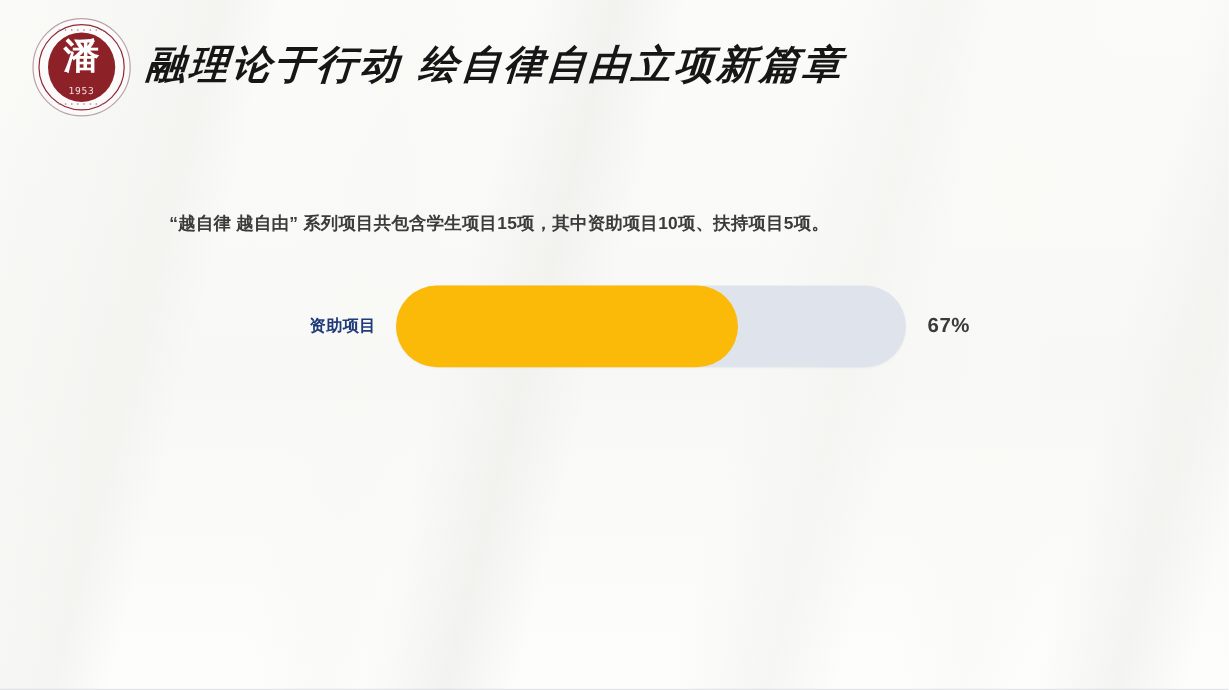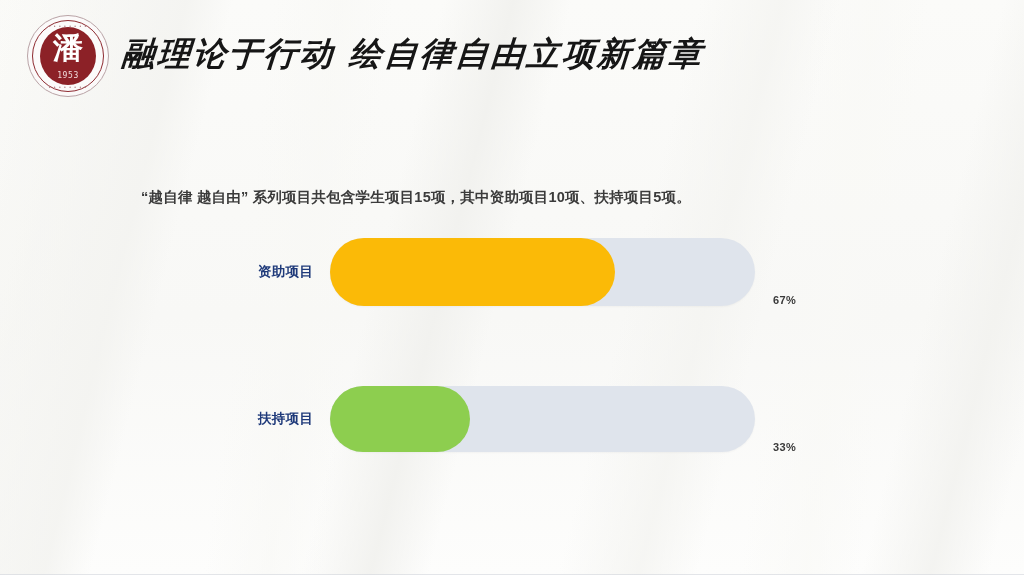--- a/index.html
+++ b/index.html
@@ -131,21 +131,21 @@
     letter-spacing: 2.5px;
     font-style: italic;
     white-space: nowrap;
     transform: skewX(-4deg);
   }
 
   
   .subtitle {
     position: absolute;
     left: 0;
-    top: 186px;
+    top: 176px;
     width: 832px;
     text-align: center;
     font-size: 14.5px;
     line-height: 22px;
     font-weight: bold;
     color: #3b3b3b;
     letter-spacing: 0.2px;
   }
 
   
@@ -200,25 +200,24 @@
   }
   .bar-row.row-1 .bar-fill {
     border-radius: 33px;
   }
 
   .bar-value {
     position: absolute;
     left: 515px;
     top: 50%;
     transform: translateY(-50%);
-    font-size: 11px;
+    font-size: 17px;
     font-weight: bold;
     color: #3a3a3a;
     letter-spacing: 0.4px;
-    margin-top: 28px;
   }
 
   .edge-line {
     position: absolute;
     left: 0;
     bottom: 0;
     width: 1024px;
     height: 1px;
     background: rgba(210,214,220,0.6);
   }
@@ -249,24 +248,17 @@
   <div class="chart">
 
     <div class="bar-row row-0">
       <div class="bar-label" style="color: rgb(31, 58, 122);">资助项目</div>
       <div class="bar-track" style="background: rgb(223, 228, 236);">
         <div class="bar-fill" id="fill-0" style="width: 67%; background: rgb(251, 186, 7);"></div>
       </div>
       <div class="bar-value" style="color: rgb(58, 58, 58);">67%</div>
     </div>
 
-    <div class="bar-row row-1">
-      <div class="bar-label" style="color: rgb(31, 58, 122);">扶持项目</div>
-      <div class="bar-track" style="background: rgb(223, 228, 236);">
-        <div class="bar-fill" id="fill-1" style="width: 33%; background: rgb(141, 206, 79);"></div>
-      </div>
-      <div class="bar-value" style="color: rgb(58, 58, 58);">33%</div>
-    </div>
 
   </div>
 
   <div class="edge-line"></div>
 </div>
 
 </body></html>

